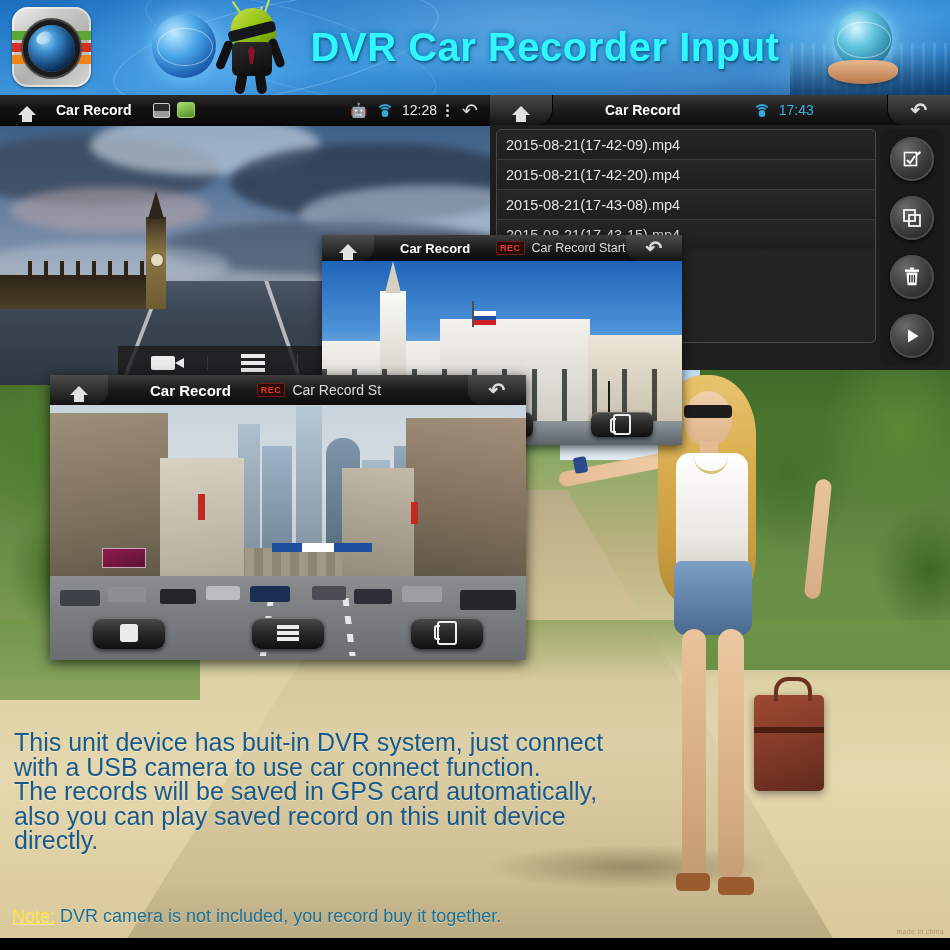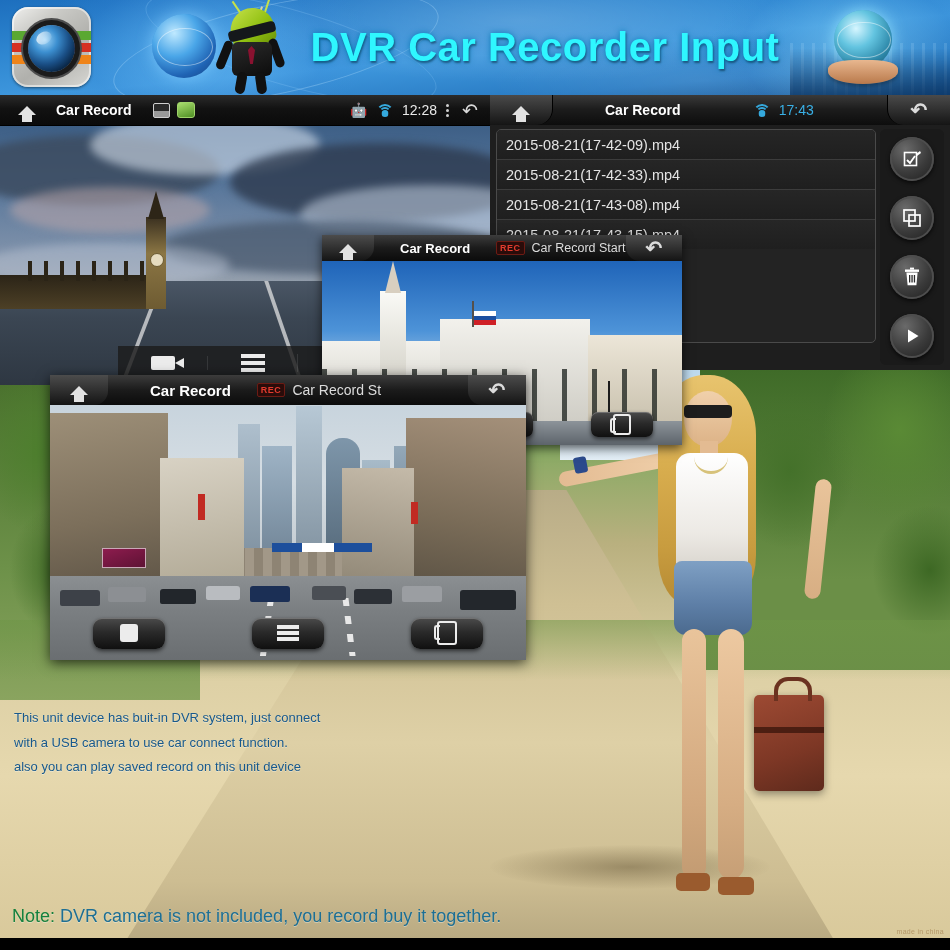--- a/index.html
+++ b/index.html
@@ -497,30 +497,30 @@
     border:4px solid #6b3220;border-bottom:none;border-radius:14px 14px 0 0;
   }
   .suitcase .belt{position:absolute;left:0;top:32px;width:100%;height:6px;background:rgba(60,22,12,.8);}
   .g-shadow{
     position:absolute;left:-130px;top:470px;width:280px;height:44px;border-radius:50%;
     background:radial-gradient(ellipse,rgba(90,75,45,.45),rgba(90,75,45,0) 72%);
   }
 
   
   .desc{
-    position:absolute;left:14px;top:706px;width:580px;z-index:10;
-    color:#18598c;font-size:13px;line-height:24.5px;
+    position:absolute;left:14px;top:730px;width:580px;z-index:10;
+    color:#18598c;font-size:25px;line-height:24.5px;
     text-shadow:0 1px 0 rgba(255,255,255,.35);
   }
   .desc div{white-space:nowrap;}
   .note{
     position:absolute;left:12px;top:906px;z-index:10;font-size:18px;white-space:nowrap;
     text-shadow:0 1px 0 rgba(255,255,255,.35);
   }
-  .note .n-label{color:#15803d;}
+  .note .n-label{color:#fde047;text-decoration:underline;}
   .note .n-text{color:#1d6f94;}
   .corner-wm{
     position:absolute;right:6px;bottom:3px;z-index:11;
     color:rgba(150,110,60,.55);font-size:7px;letter-spacing:.3px;
   }
   .home-glyph{
     width:0;height:0;border-left:9px solid transparent;border-right:9px solid transparent;
     border-bottom:9px solid #e2e2e2;position:relative;
   }
   .home-glyph:after{content:"";position:absolute;left:-5px;top:9px;width:10px;height:7px;background:#e2e2e2;}
@@ -669,21 +669,21 @@
         <span class="pr-clock">17:43</span>
       </div>
       <div class="tb-tab right">
         <span class="back-glyph">↶</span>
       </div>
     </div>
     <div class="pr-body">
       <div class="watermark">ongent</div>
       <div class="filelist">
         <div class="file-row">2015-08-21(17-42-09).mp4</div>
-        <div class="file-row">2015-08-21(17-42-33).mp4</div>
+        <div class="file-row">2015-08-21(17-42-20).mp4</div>
         <div class="file-row">2015-08-21(17-43-08).mp4</div>
         <div class="file-row">2015-08-21(17-43-15).mp4</div>
       </div>
       <div class="sidebtns">
         <div class="rbtn">
           <svg width="20" height="20" viewBox="0 0 20 20">
             <rect x="2.5" y="3.5" width="12" height="13" fill="none" stroke="#fff" stroke-width="1.6"></rect>
             <polyline points="5,11 8,14 13,7" fill="none" stroke="#fff" stroke-width="1.8"></polyline>
             <path d="M14 5 L18 2 L19 4 L15 7 Z" fill="#fff"></path>
           </svg>
@@ -813,21 +813,23 @@
         <div class="ctrlbtn">
           <span class="icon-book"></span>
         </div>
       </div>
     </div>
   </div>
 
   <div class="desc">
     <div>This unit device has buit-in DVR system, just connect</div>
     <div>with a USB camera to use car connect function.</div>
+    <div>The records will be saved in GPS card automatically,</div>
     <div>also you can play saved record on this unit device</div>
+    <div>directly.</div>
   </div>
 
   <div class="note">
     <span class="n-label">Note:</span><span class="n-text"> DVR camera is not included, you record buy it together.</span>
   </div>
 
   <div class="corner-wm">made in china</div>
 </div>
 
 </body></html>

